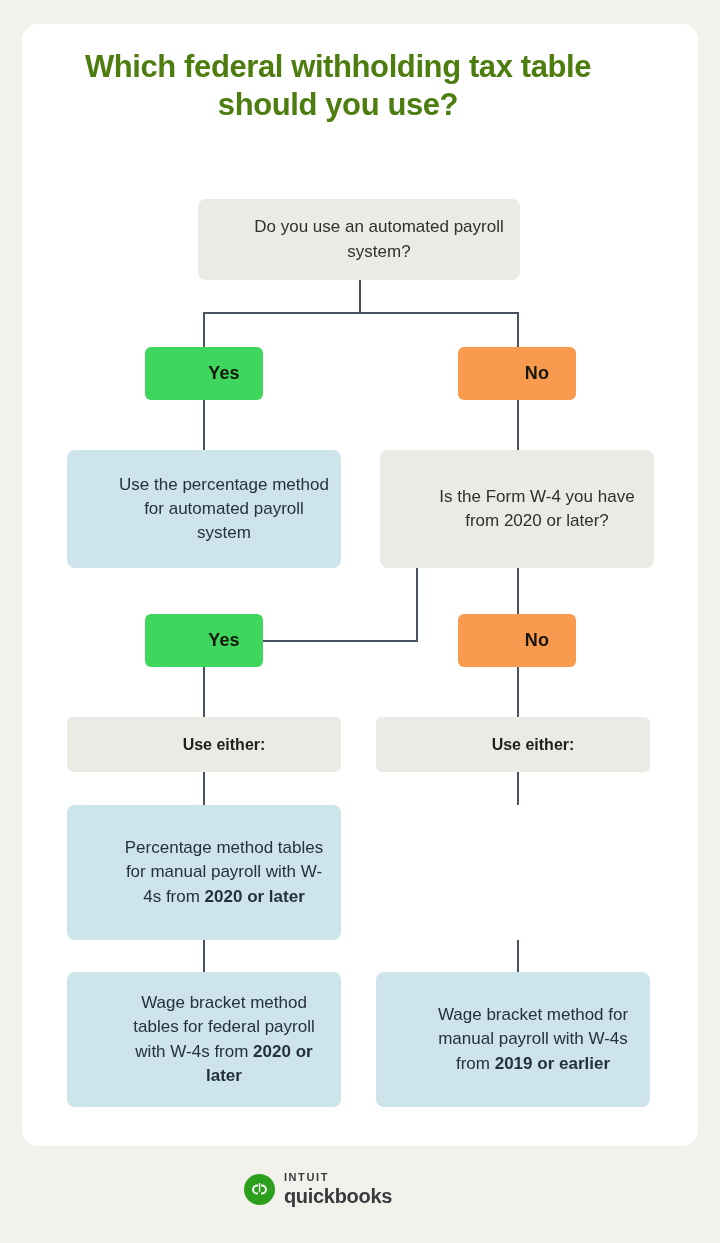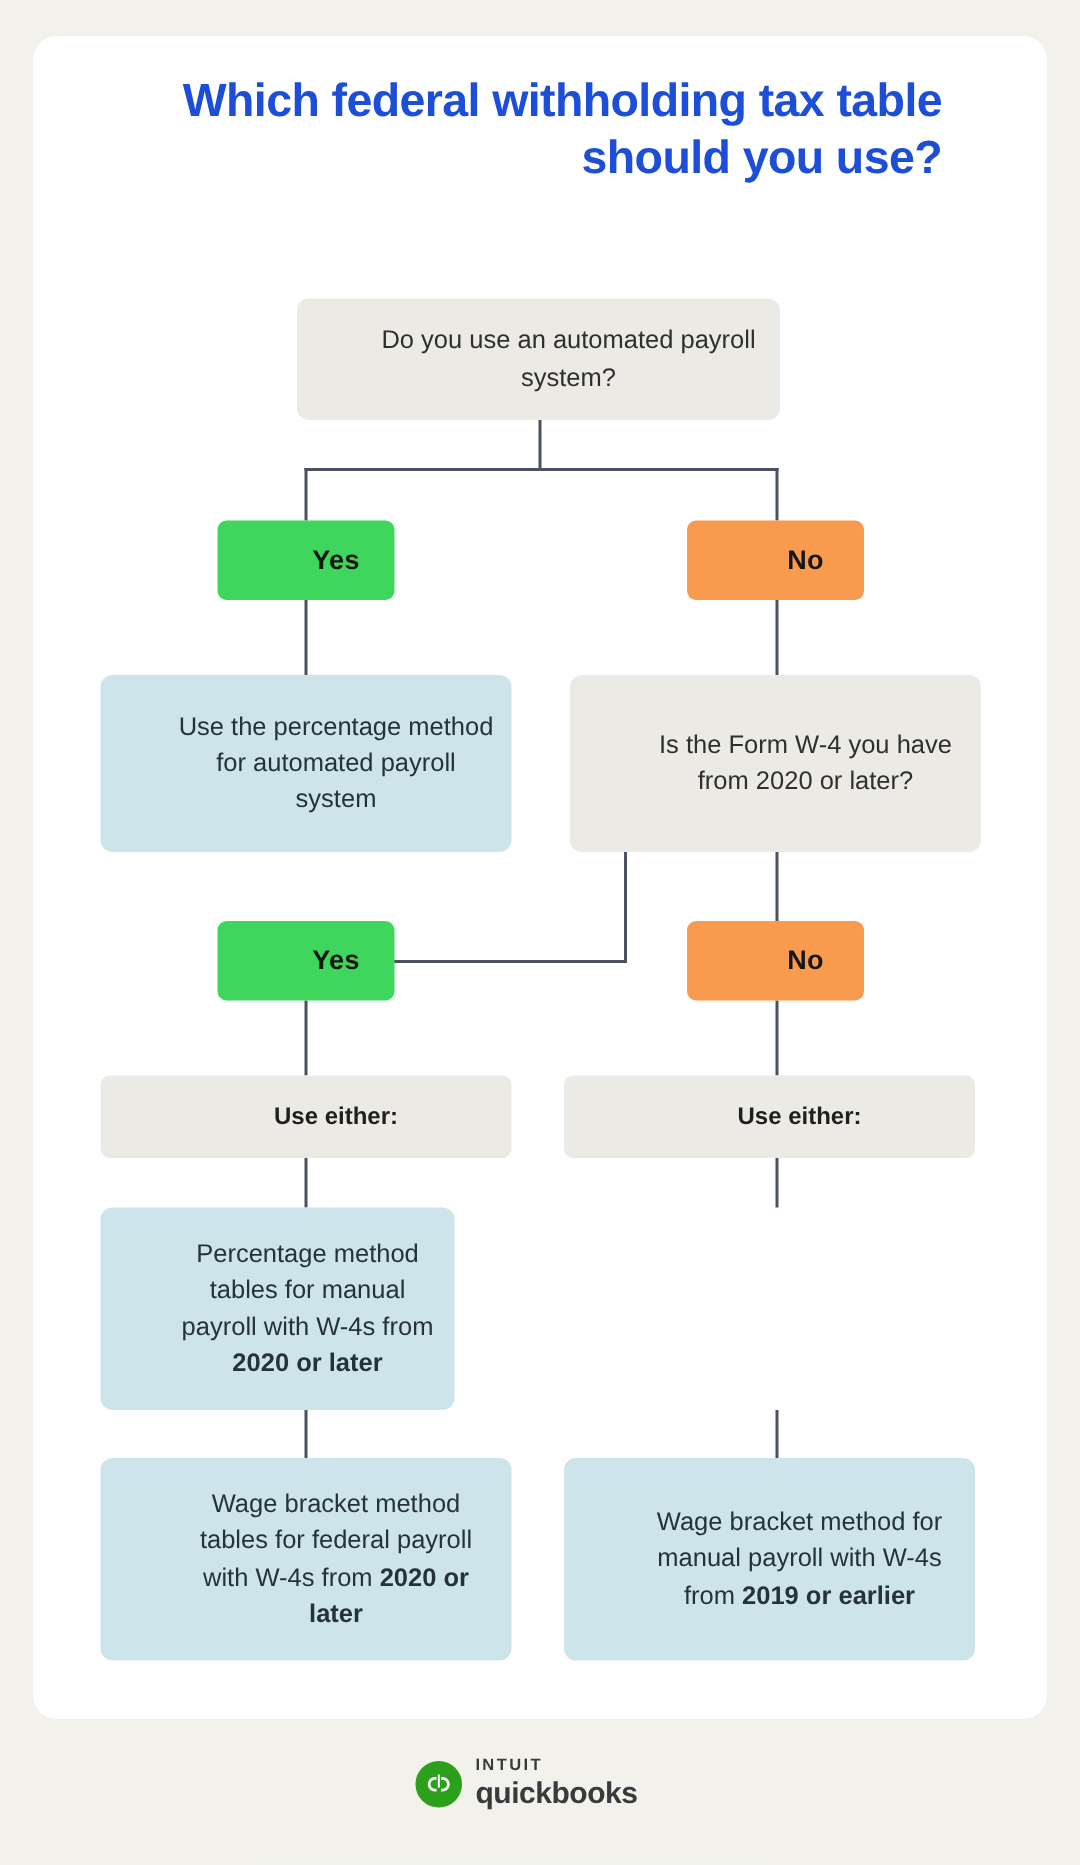--- a/index.html
+++ b/index.html
@@ -26,25 +26,25 @@
     width: 676px;
     height: 1122px;
     background: #ffffff;
     border-radius: 16px;
   }
   .title {
     position: absolute;
     left: 48px;
     top: 48px;
     width: 580px;
-    text-align: right;
+    text-align: center;
     font-size: 31px;
     line-height: 1.24;
     font-weight: bold;
-    color: #1d4ed8;
+    color: #4d7c0f;
     letter-spacing: -0.4px;
   }
 
   
   .line {
     position: absolute;
     background: #4a5160;
   }
   .v { width: 2px; }
   .h { height: 2px; }
@@ -100,21 +100,20 @@
   
   .logo {
     position: absolute;
     left: 0;
     top: 1172px;
     width: 636px;
     display: flex;
     align-items: center;
     justify-content: center;
     gap: 9px;
-    padding-left: 33px;
   }
   .logo-mark {
     width: 31px;
     height: 31px;
     border-radius: 50%;
     background: #2ca01c;
     display: flex;
     align-items: center;
     justify-content: center;
   }
@@ -196,21 +195,21 @@
   </div>
 
   <div class="node node-bar" style="left:67px; top:717px; width:274px; height:55px;">
     <span class="txt">Use either:</span>
   </div>
 
   <div class="node node-bar" style="left:376px; top:717px; width:274px; height:55px;">
     <span class="txt">Use either:</span>
   </div>
 
-  <div class="node node-blue" style="left:67px; top:805px; width:236px; height:135px;">
+  <div class="node node-blue" style="left:67px; top:805px; width:274px; height:135px;">
     <span class="txt">
       <span>Percentage method tables for manual payroll with W-4s from </span><b>2020 or later</b>
     </span>
   </div>
 
 
   <div class="node node-blue" style="left:67px; top:972px; width:274px; height:135px;">
     <span class="txt">
       <span>Wage bracket method tables for federal payroll with W-4s from </span><b>2020 or later</b>
     </span>

